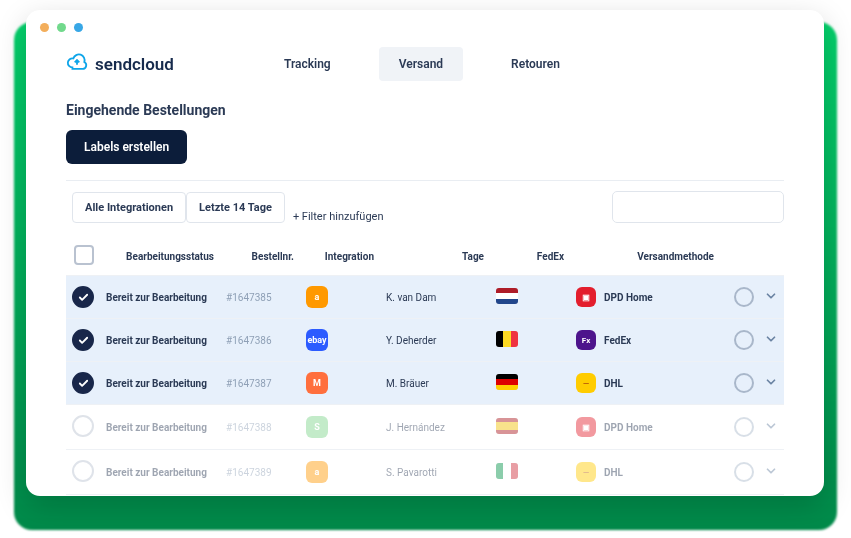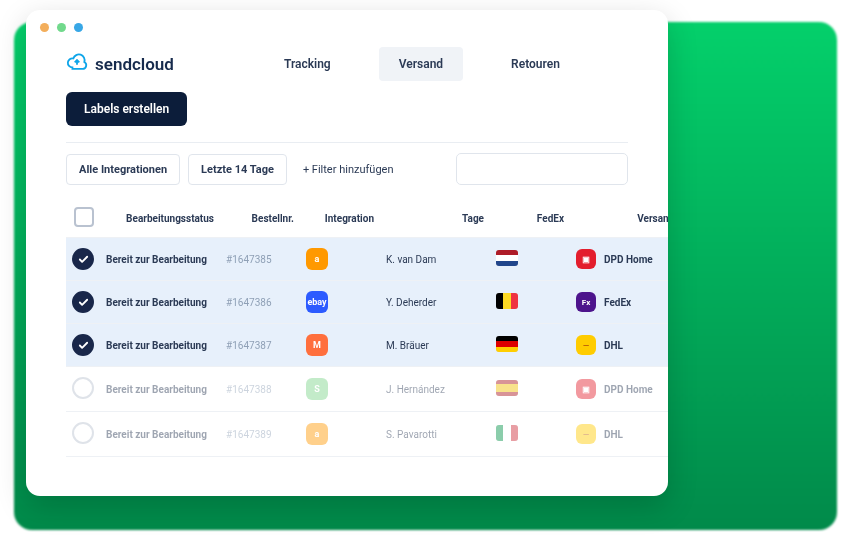--- a/index.html
+++ b/index.html
@@ -1,32 +1,32 @@
 <!DOCTYPE html>
 <html><head>
 <meta charset="utf-8">
 <style>
   html, body { margin:0; padding:0; background:#fff; font-family:-apple-system,BlinkMacSystemFont,"Segoe UI",Roboto,Helvetica,Arial,sans-serif; color:#2b3a55; }
   .stage { width:851px; height:538px; position:relative; }
   .shadow { position:absolute; left:14px; top:22px; right:14px; bottom:8px; border-radius:18px; background:linear-gradient(180deg,#04d06b 0%,#018a4a 100%); filter:blur(1px); }
-  .window { position:absolute; left:26px; top:10px; width:642px; height:486px; background:#fff; border-radius:14px; overflow:hidden; box-shadow:0 10px 30px rgba(0,0,0,0.18); }
+  .window { position:absolute; left:26px; top:10px; width:798px; height:486px; background:#fff; border-radius:14px; overflow:hidden; box-shadow:0 10px 30px rgba(0,0,0,0.18); }
   .titlebar { height:34px; display:flex; align-items:center; padding:0 14px; gap:8px; }
   .dot { width:9px; height:9px; border-radius:50%; }
   .dot.red { background:#f3ae5b; } .dot.green { background:#71d98c; } .dot.blue { background:#38a7e6; }
   .header { height:40px; display:flex; align-items:center; padding:0 40px; }
   .brand { display:flex; align-items:center; gap:7px; color:#172b4d; font-weight:600; font-size:17px; }
   .brand svg { width:22px; height:22px; }
   .tabs { display:flex; margin-left:90px; gap:28px; }
   .tab { font-size:12px; color:#2b3a55; padding:10px 20px; border-radius:4px; font-weight:600; cursor:pointer; }
   .tab.active { background:#f0f3f7; }
   .page { padding:8px 40px 0 40px; }
   .pagetitle { font-size:14px; font-weight:700; color:#2b3a55; margin:10px 0 12px; }
   .primary-btn { display:inline-flex; align-items:center; background:#0c1d3a; color:#fff; font-size:12px; font-weight:600; padding:10px 18px; border-radius:6px; cursor:pointer; }
   .divider { height:1px; background:#e9edf2; margin:16px 0 10px; }
-  .filters-row { display:flex; align-items:center; gap:8px; }
+  .filters-row { display:flex; align-items:flex-end; gap:0;margin-left:6px; }
   .chip { font-size:11px; font-weight:700; color:#2b3a55; padding:8px 12px; border-radius:4px; cursor:pointer; }
   .chip.outlined { border:1px solid #e0e5ec; }
   .addfilter { font-size:11px; font-weight:400; color:#2b3a55; margin-left:8px; cursor:pointer; }
   .search { margin-left:auto; width:170px; height:30px; border:1px solid #e0e5ec; border-radius:5px; }
   .grid { width:100%; border-collapse:collapse; table-layout:fixed; margin-top:14px; }
   .grid th { text-align:right; font-size:10px; font-weight:700; color:#2b3a55; padding:8px 6px; }
   .grid td { font-size:10px; padding:10px 6px; color:#2b3a55; vertical-align:middle;margin-top:28px; }
   .grid tr.row { border-top:1px solid #eef1f5; }
   .grid tr.row.sel { background:#e7f0fb; }
   .grid tr.row.faded td { opacity:.45; }
@@ -75,20 +75,21 @@
         <span>sendcloud</span>
       </div>
       <div class="tabs">
         <div class="tab">Tracking</div>
         <div class="tab active">Versand</div>
         <div class="tab">Retouren</div>
       </div>
     </div>
 
     <div class="page">
+      <div class="pagetitle">Eingehende Bestellungen</div>
       <div class="primary-btn">Labels erstellen</div>
       <div class="divider"></div>
 
       <div class="filters-row">
         <div class="chip outlined">Alle Integrationen</div>
         <div class="chip outlined">Letzte 14 Tage</div>
         <div class="addfilter">+ Filter hinzufügen</div>
         <div class="search"></div>
       </div>
 

